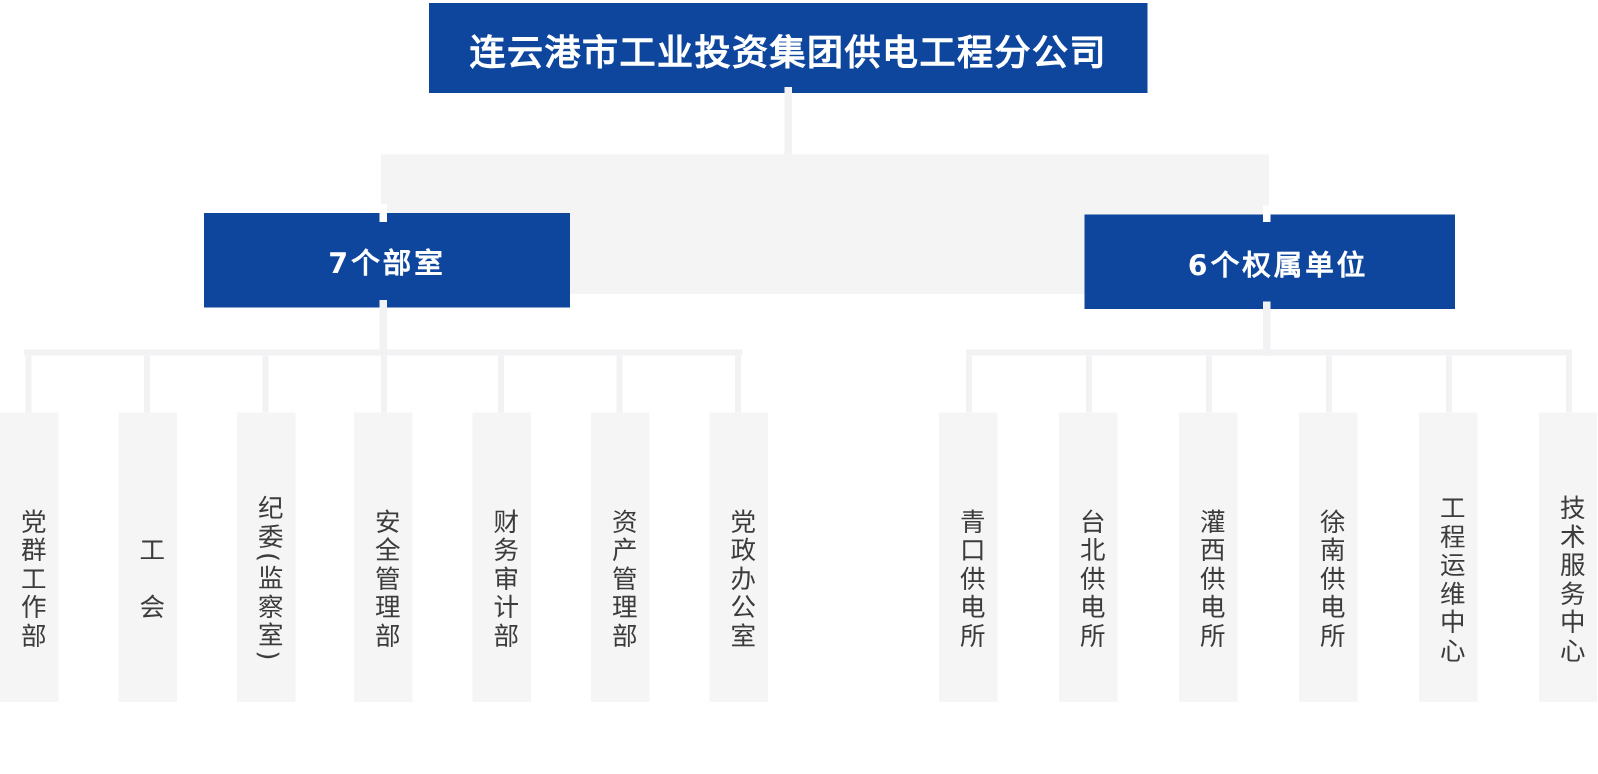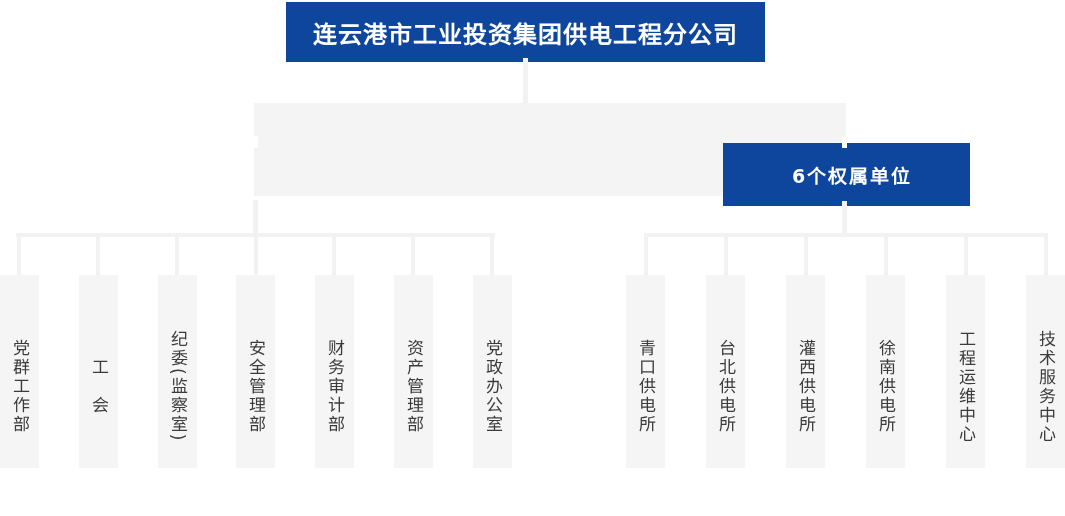--- a/index.html
+++ b/index.html
@@ -106,20 +106,23 @@
 
 <div class="stage">
 
   <div class="node node-root">
     <span class="node-label">连云港市工业投资集团供电工程分公司</span>
   </div>
 
   <div class="conn conn-root-v"></div>
   <div class="band"></div>
 
+  <div class="node node-group node-dept">
+    <span class="node-label">7个部室</span>
+  </div>
 
   <div class="node node-group node-unit">
     <span class="node-label">6个权属单位</span>
   </div>
 
   <div class="conn-white tick-dept-top"></div>
   <div class="conn-white tick-unit-top"></div>
   <div class="conn conn-dept-v"></div>
   <div class="conn conn-unit-v"></div>
   <div class="conn hline-left"></div>

